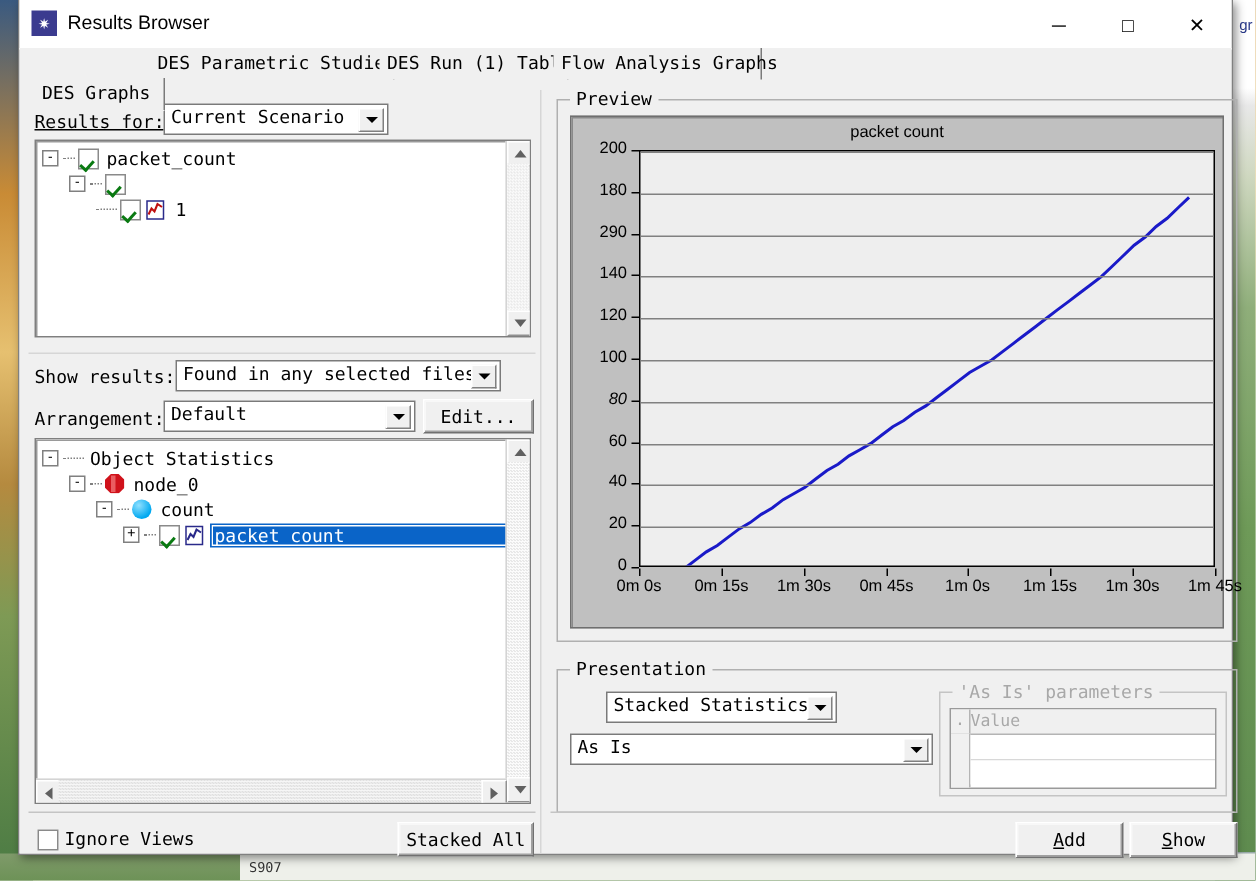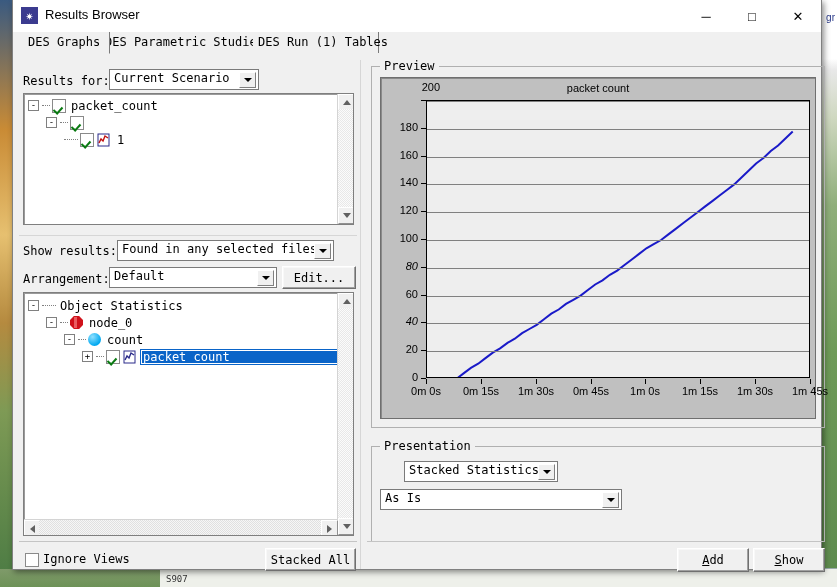--- a/index.html
+++ b/index.html
@@ -143,27 +143,28 @@
     <div class="title-icon">✷</div>
     <div class="title-text">Results Browser</div>
     <div class="wbtns">
       <div class="wbtn">─</div>
       <div class="wbtn">□</div>
       <div class="wbtn close">✕</div>
     </div>
   </div>
 
   <div class="tabstrip"></div>
-  <div class="tab active" style="left:10px;width:76px;">DES Graphs</div>
+  <div class="tab active" style="left:10px;width:76px;margin-top:20px;">DES Graphs</div>
   <div class="tab" style="left:87px;width:152px;">DES Parametric Studies</div>
   <div class="tab" style="left:240px;width:115px;">DES Run (1) Tables</div>
+  <div class="tab" style="left:356px;width:128px;">Flow Analysis Graphs</div>
 
   <div class="content">
 
-    <div class="lbl" style="left:10px;top:20px;">Results for:</div>
+    <div class="lbl" style="left:10px;top:20px;text-decoration:underline;">Results for:</div>
     <div class="combo" style="left:96px;top:15px;width:148px;">
       <div class="val">Current Scenario</div>
       <div class="arrow"></div>
     </div>
 
     <div class="treepanel" style="left:10px;top:39px;width:329px;height:130px;">
       <div class="trow" style="left:4px;top:3px;">
         <span class="expander">-</span>
         <span class="dots"></span>
         <span class="cb on"></span>
@@ -275,37 +276,37 @@
             <div class="gridline" style="top: 56px;"></div>
             <div class="gridline" style="top: 28px;"></div>
             <div class="gridline" style="top: 0px;"></div>
           </div>
         <div id="yaxis">
             <div class="ytick" style="position: absolute; left: 40px; top: 300px; width: 5px; height: 1px; background: rgb(0, 0, 0);"></div>
             <div class="ylab" style="position: absolute; left: 0px; width: 37px; top: 293px;">0</div>
             <div class="ytick" style="position: absolute; left: 40px; top: 272px; width: 5px; height: 1px; background: rgb(0, 0, 0);"></div>
             <div class="ylab" style="position: absolute; left: 0px; width: 37px; top: 265px;">20</div>
             <div class="ytick" style="position: absolute; left: 40px; top: 244px; width: 5px; height: 1px; background: rgb(0, 0, 0);"></div>
-            <div class="ylab" style="position: absolute; left: 0px; width: 37px; top: 237px; font-style: italic;">40</div>
+            <div class="ylab" style="position: absolute; left: 0px; width: 37px; top: 237px;">40</div>
             <div class="ytick" style="position: absolute; left: 40px; top: 217px; width: 5px; height: 1px; background: rgb(0, 0, 0);"></div>
             <div class="ylab" style="position: absolute; left: 0px; width: 37px; top: 210px;">60</div>
             <div class="ytick" style="position: absolute; left: 40px; top: 189px; width: 5px; height: 1px; background: rgb(0, 0, 0);"></div>
             <div class="ylab" style="position: absolute; left: 0px; width: 37px; top: 182px; font-style: italic;">80</div>
             <div class="ytick" style="position: absolute; left: 40px; top: 161px; width: 5px; height: 1px; background: rgb(0, 0, 0);"></div>
             <div class="ylab" style="position: absolute; left: 0px; width: 37px; top: 154px;">100</div>
             <div class="ytick" style="position: absolute; left: 40px; top: 133px; width: 5px; height: 1px; background: rgb(0, 0, 0);"></div>
             <div class="ylab" style="position: absolute; left: 0px; width: 37px; top: 126px;">120</div>
             <div class="ytick" style="position: absolute; left: 40px; top: 105px; width: 5px; height: 1px; background: rgb(0, 0, 0);"></div>
             <div class="ylab" style="position: absolute; left: 0px; width: 37px; top: 98px;">140</div>
             <div class="ytick" style="position: absolute; left: 40px; top: 78px; width: 5px; height: 1px; background: rgb(0, 0, 0);"></div>
-            <div class="ylab" style="position: absolute; left: 0px; width: 37px; top: 71px;">160</div>
+            <div class="ylab" style="position: absolute; left: 0px; width: 37px; top: 71px;">290</div>
             <div class="ytick" style="position: absolute; left: 40px; top: 50px; width: 5px; height: 1px; background: rgb(0, 0, 0);"></div>
             <div class="ylab" style="position: absolute; left: 0px; width: 37px; top: 43px;">180</div>
             <div class="ytick" style="position: absolute; left: 40px; top: 22px; width: 5px; height: 1px; background: rgb(0, 0, 0);"></div>
-            <div class="ylab" style="position: absolute; left: 0px; width: 37px; top: 3px; margin-left: 22px;">200</div>
+            <div class="ylab" style="position: absolute; left: 0px; width: 37px; top: 15px;">200</div>
           </div>
         <div id="xaxis">
             <div style="position: absolute; left: 45px; top: 301px; width: 1px; height: 5px; background: rgb(0, 0, 0);"></div>
             <div class="xlab" style="position: absolute; left: 9px; width: 72px; top: 307px;">0m 0s</div>
             <div style="position: absolute; left: 100px; top: 301px; width: 1px; height: 5px; background: rgb(0, 0, 0);"></div>
             <div class="xlab" style="position: absolute; left: 64px; width: 72px; top: 307px;">0m 15s</div>
             <div style="position: absolute; left: 155px; top: 301px; width: 1px; height: 5px; background: rgb(0, 0, 0);"></div>
             <div class="xlab" style="position: absolute; left: 119px; width: 72px; top: 307px;">1m 30s</div>
             <div style="position: absolute; left: 210px; top: 301px; width: 1px; height: 5px; background: rgb(0, 0, 0);"></div>
             <div class="xlab" style="position: absolute; left: 174px; width: 72px; top: 307px;">0m 45s</div>
@@ -327,20 +328,32 @@
       <div class="combo" style="left:8px;top:14px;width:152px;margin-left:24px;">
         <div class="val">Stacked Statistics</div>
         <div class="arrow"></div>
       </div>
 
       <div class="combo" style="left:8px;top:42px;width:240px;">
         <div class="val">As Is</div>
         <div class="arrow"></div>
       </div>
 
+      <div class="group dis" style="left:254px;top:14px;width:190px;height:68px;">
+        <div class="gtitle" style="color:#a8a8a8;">'As Is' parameters</div>
+        <div class="minitable" style="left:6px;top:10px;width:176px;height:52px;">
+          <div class="mt-head">
+            <div class="mt-h1" style="font-size:11px;color:#a8a8a8;text-align:center;">.</div>
+            <div class="mt-h2">Value</div>
+          </div>
+          <div class="mt-lcol"></div>
+          <div class="mt-row" style="top:17px;"></div>
+          <div class="mt-row" style="top:34px;border-bottom:none;"></div>
+        </div>
+      </div>
     </div>
 
     <div class="footsep" style="left:354px;top:487px;width:456px;"></div>
     <div class="btn" style="left:664px;top:494px;width:70px;height:22px;">
       <span class="u">A</span>
         <span>dd</span>
     </div>
     <div class="btn" style="left:740px;top:494px;width:70px;height:22px;">
       <span class="u">S</span>
         <span>how</span>

